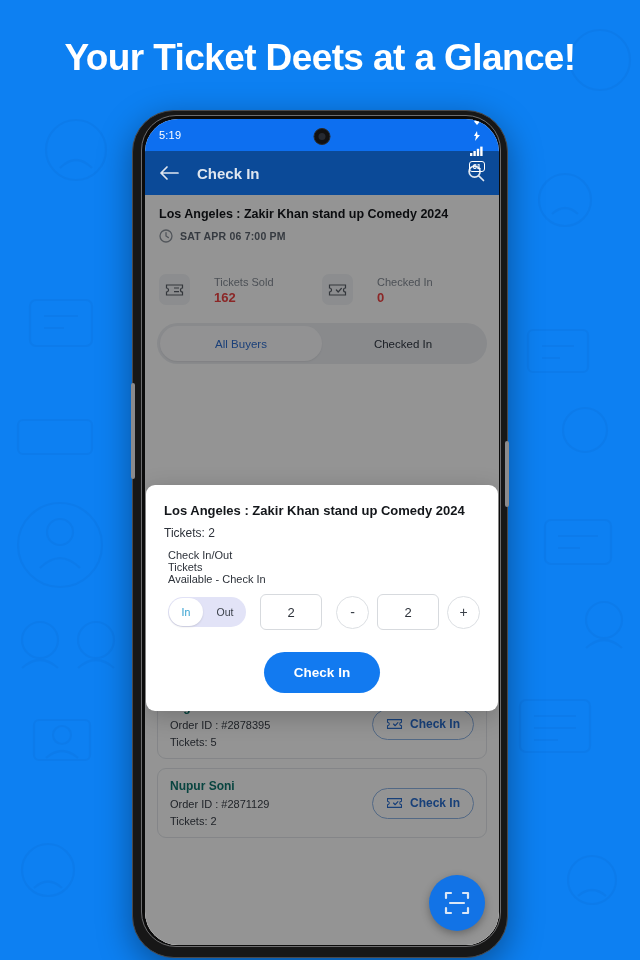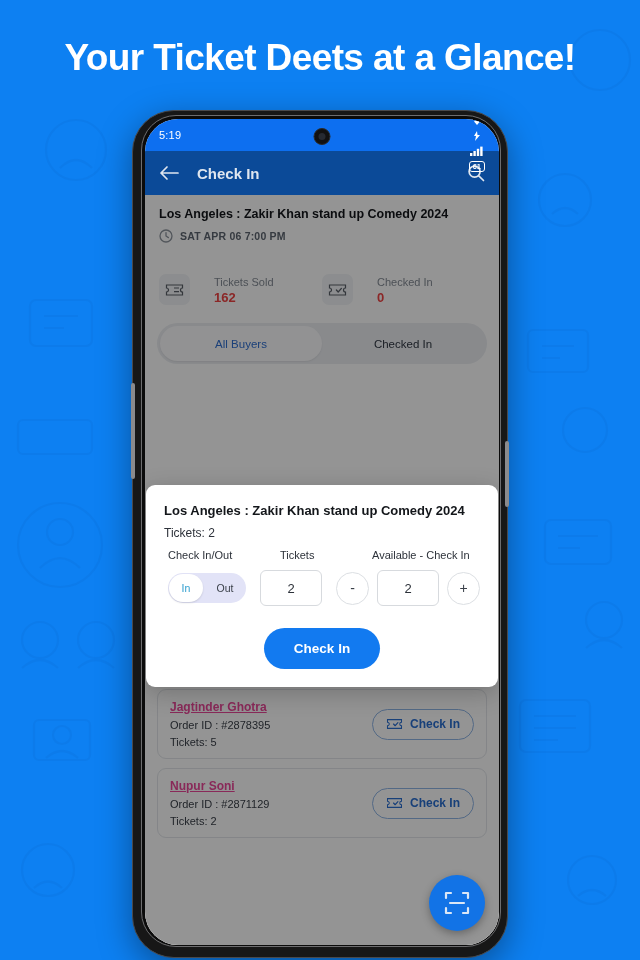--- a/index.html
+++ b/index.html
@@ -209,21 +209,21 @@
   .buyer {
     border: 1px solid #e3e6ea;
     border-radius: 9px;
     padding: 10px 12px;
     margin-bottom: 9px;
     background: #fff;
     display: flex;
     align-items: center;
   }
   .buyer-info { flex: 1; }
-  .buyer-name { font-size: 12px; font-weight: 700; color: #ec4899; text-decoration: underline; }
+  .buyer-name { font-size: 12px; font-weight: 700; color: #0f766e; }
   .buyer-order { font-size: 11px; color: #3a4049; margin-top: 5px; }
   .buyer-tix { font-size: 11px; color: #3a4049; margin-top: 5px; }
   .checkin-pill {
     border: 1px solid #8fb5e6;
     border-radius: 17px;
     height: 31px;
     padding: 0 13px;
     display: flex; align-items: center; gap: 7px;
     color: #2a6fd1;
     font-size: 12px;
@@ -254,20 +254,21 @@
     padding: 18px 18px 18px 18px;
     box-shadow: 0 6px 24px rgba(0,0,0,.22);
   }
   .m-title { font-size: 13px; font-weight: 700; color: #13161a; }
   .m-sub { font-size: 12px; color: #2d323a; margin-top: 8px; }
   .m-level { font-size: 11.5px; font-weight: 700; color: #2d323a; margin-top: 22px; padding-left: 4px; }
   .m-cols {
     display: flex;
     margin-top: 9px;
     padding-left: 4px;
+    flex-direction: column;
   }
   .col-lbl { font-size: 11px; color: #2d323a; }
   .col-a { width: 112px; }
   .col-b { width: 92px; }
   .col-c { flex: 1; }
   .m-rows {
     display: flex;
     align-items: center;
     margin-top: 9px;
     padding-left: 4px;

